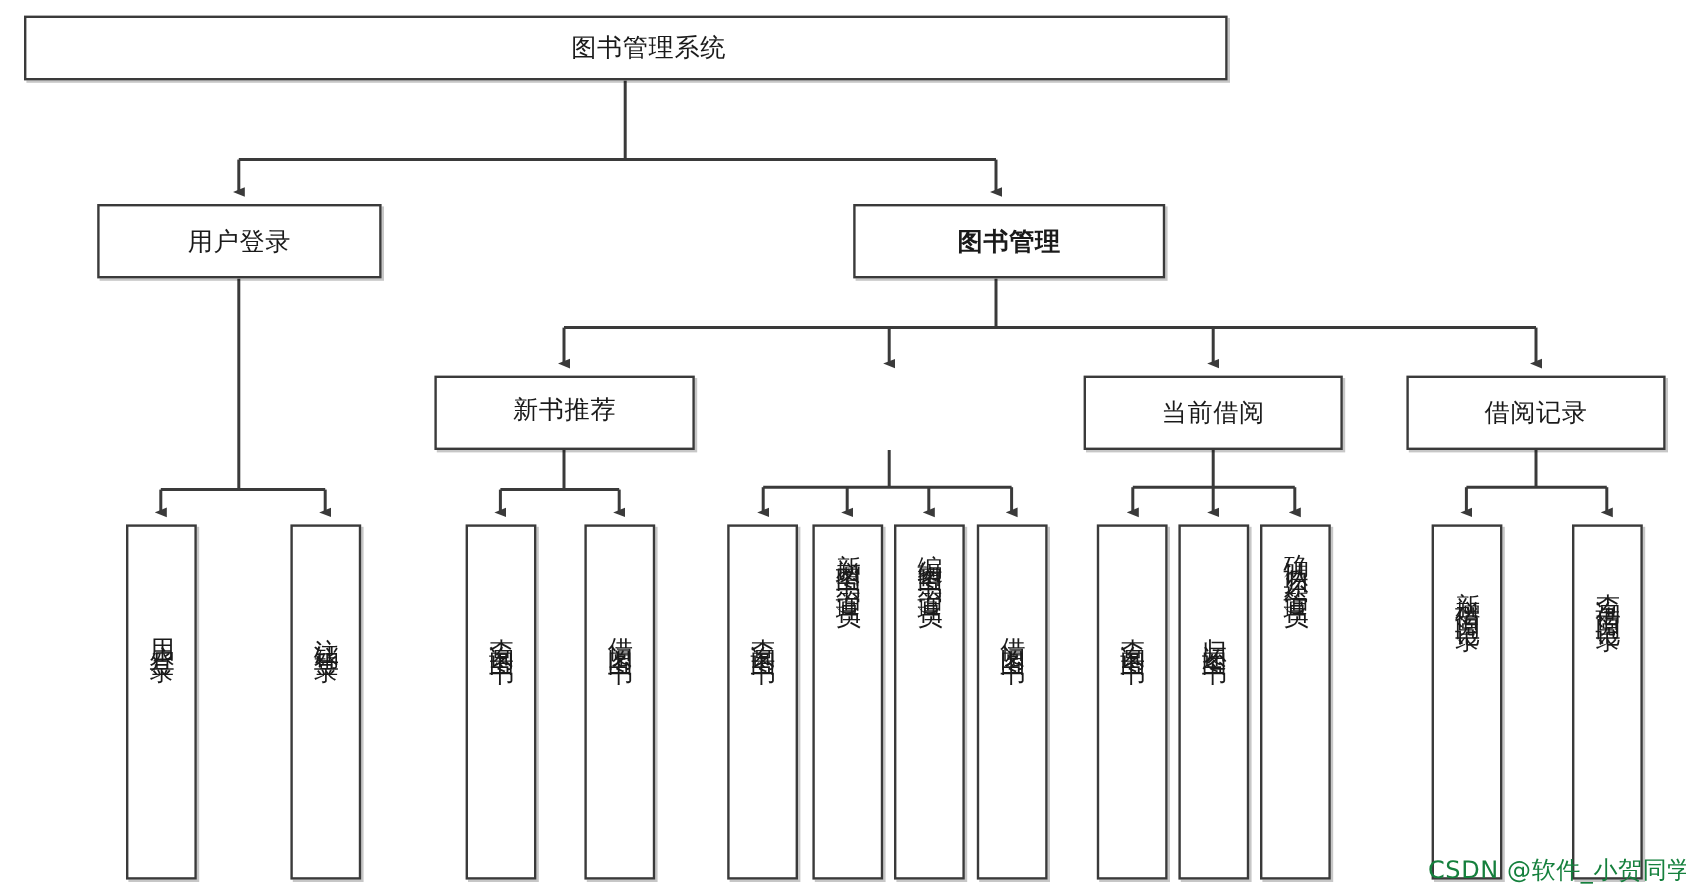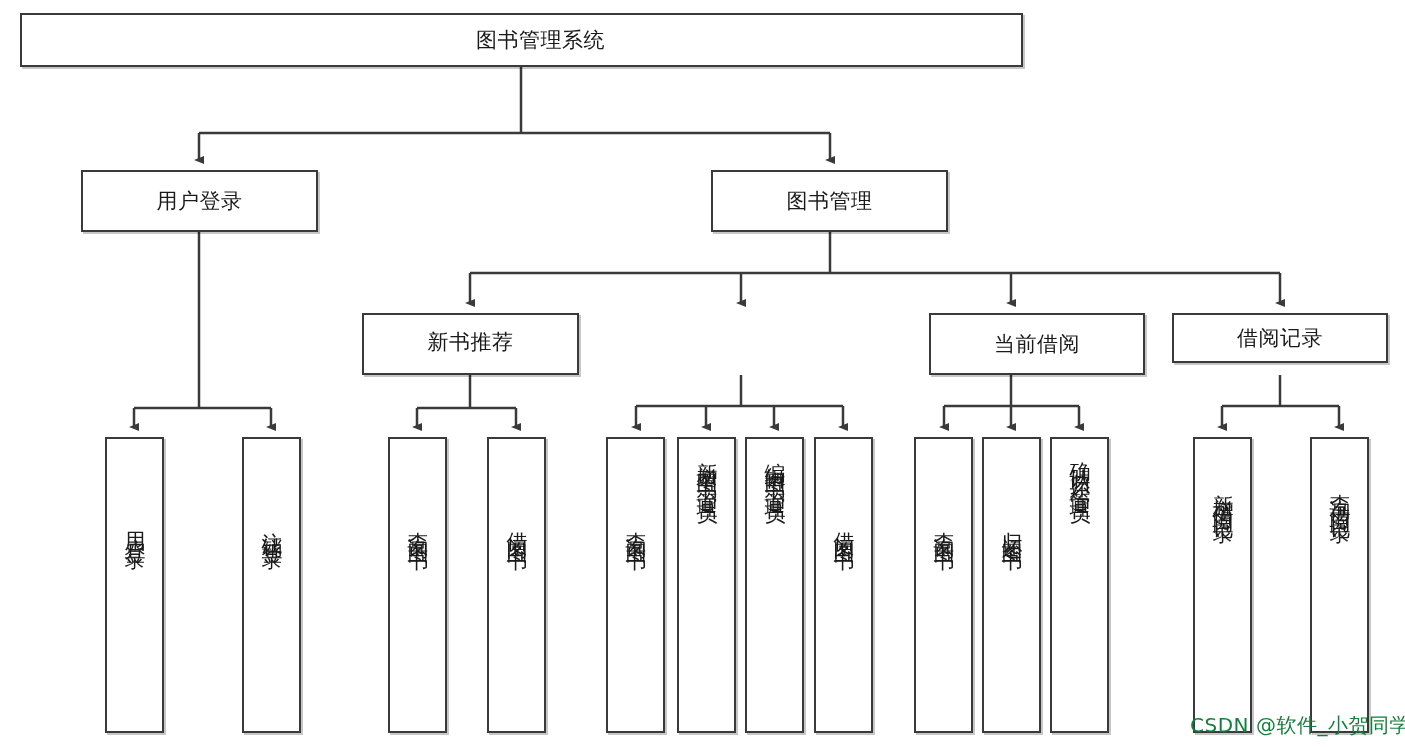--- a/index.html
+++ b/index.html
@@ -124,34 +124,34 @@
   </svg>
 
   <div class="node-box" style="left:20px; top:13px; width:1003px; height:54px;padding-left:38px;">
     <span class="node-label">图书管理系统</span>
   </div>
 
   <div class="node-box" style="left:81px; top:170px; width:237px; height:62px;">
     <span class="node-label">用户登录</span>
   </div>
 
-  <div class="node-box" style="left:711px; top:170px; width:237px; height:62px;">
+  <div class="node-box" style="left:711px; top:170px; width:260px; height:62px;font-weight:bold;">
     <span class="node-label">图书管理</span>
   </div>
 
   <div class="node-box" style="left:362px; top:313px; width:217px; height:62px;font-family:Liberation Mono, monospace;">
     <span class="node-label">新书推荐</span>
   </div>
 
 
-  <div class="node-box" style="left:903px; top:313px; width:216px; height:62px;margin-left:26px;">
+  <div class="node-box" style="left:903px; top:313px; width:216px; height:62px;">
     <span class="node-label">当前借阅</span>
   </div>
 
-  <div class="node-box" style="left:1172px; top:313px; width:216px; height:50px;">
+  <div class="node-box" style="left:1172px; top:313px; width:216px; height:62px;">
     <span class="node-label">借阅记录</span>
   </div>
 
   <div class="node-box vertical" style="left:105px; top:437px; width:59px; height:296px; padding-top:76px;">
     <span class="node-label">用户登录</span>
   </div>
 
   <div class="node-box vertical" style="left:242px; top:437px; width:59px; height:296px; padding-top:76px;">
     <span class="node-label">注销登录</span>
   </div>

